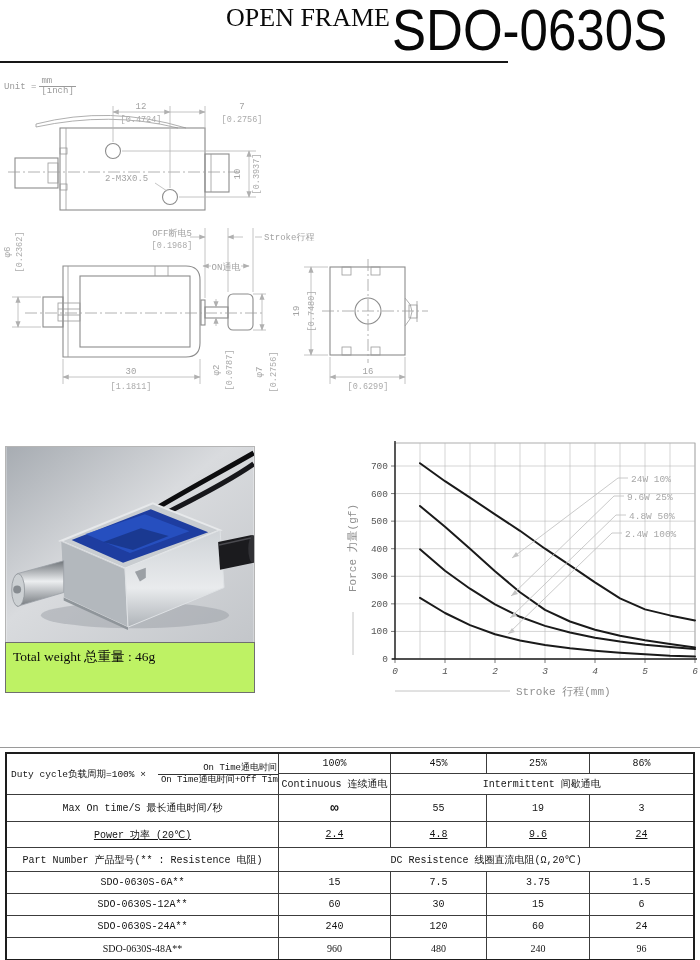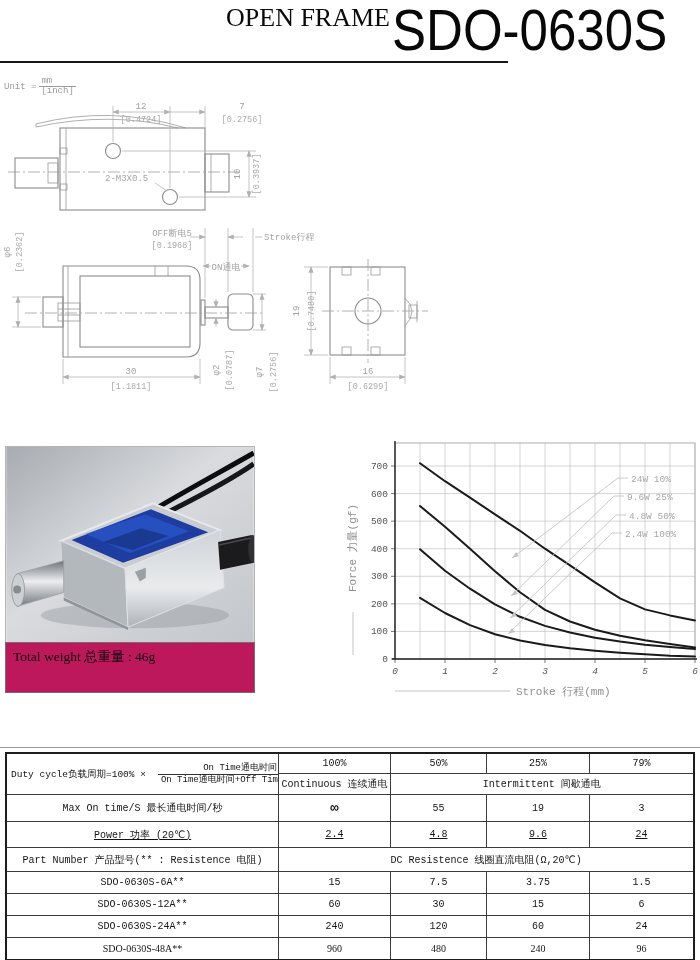--- a/index.html
+++ b/index.html
@@ -36,21 +36,21 @@
   .curve{stroke:#1a1a1a;stroke-width:2;fill:none;stroke-linejoin:round;stroke-linecap:round;}
   .xtick{fill:#555;font-size:9.5px;font-style:italic;text-anchor:middle;}
   .ytick{fill:#555;font-size:9.5px;text-anchor:end;}
   .leg{fill:#a8a8a8;font-size:9.5px;}
   .leader{stroke:#c4c4c4;stroke-width:.9;fill:none;}
   .axlabel{fill:#8f8f8f;font-size:11px;}
   
   .photo-wrap{left:5px;top:446px;width:250px;height:248px;}
   .photo{width:250px;height:197px;border:1px solid #b5b5b5;box-sizing:border-box;display:block;}
   .caption{width:250px;height:51px;border:1px solid #6f6f6f;box-sizing:border-box;margin-top:-1px;
-    background:#be185d;font-family:"Liberation Serif","DejaVu Serif",serif;font-size:13.5px;
+    background:#bef264;font-family:"Liberation Serif","DejaVu Serif",serif;font-size:13.5px;
     line-height:22px;padding:3px 0 0 7px;color:#0a0a0a;}
   
   .pre-table-line{left:0;top:747px;width:700px;height:1px;background:#9a9a9a;}
   table.spec{position:absolute;left:5px;top:752px;width:690px;border-collapse:collapse;
     border:2px solid #1d1d1d;table-layout:fixed;
     font-family:"Liberation Mono","DejaVu Sans Mono","DejaVu Sans",monospace;
     font-size:10px;color:#141414;}
   table.spec td{border:1px solid #3c3c3c;text-align:center;vertical-align:middle;
     padding:0;overflow:hidden;white-space:nowrap;}
   td.lab{text-align:left;padding-left:45px;}
@@ -351,23 +351,23 @@
     <td rowspan="2" style="height:40px;">
       <div class="duty-wrap">
         <span>Duty cycle负载周期=100% ×</span>
         <span class="duty-frac">
           <span class="num">On Time通电时间</span>
           <span class="den">On Time通电时间+Off Time断电时间</span>
         </span>
       </div>
     </td>
     <td>100%</td>
-    <td>50%</td>
+    <td>45%</td>
     <td>25%</td>
-    <td>79%</td>
+    <td>86%</td>
   </tr>
   <tr style="height:20px;">
     <td>Continuous 连续通电</td>
     <td colspan="3">Intermittent 间歇通电</td>
   </tr>
   <tr style="height:27px;">
     <td class="lab">Max On time/S 最长通电时间/秒</td>
     <td class="inf">∞</td>
     <td>55</td>
     <td>19</td>

